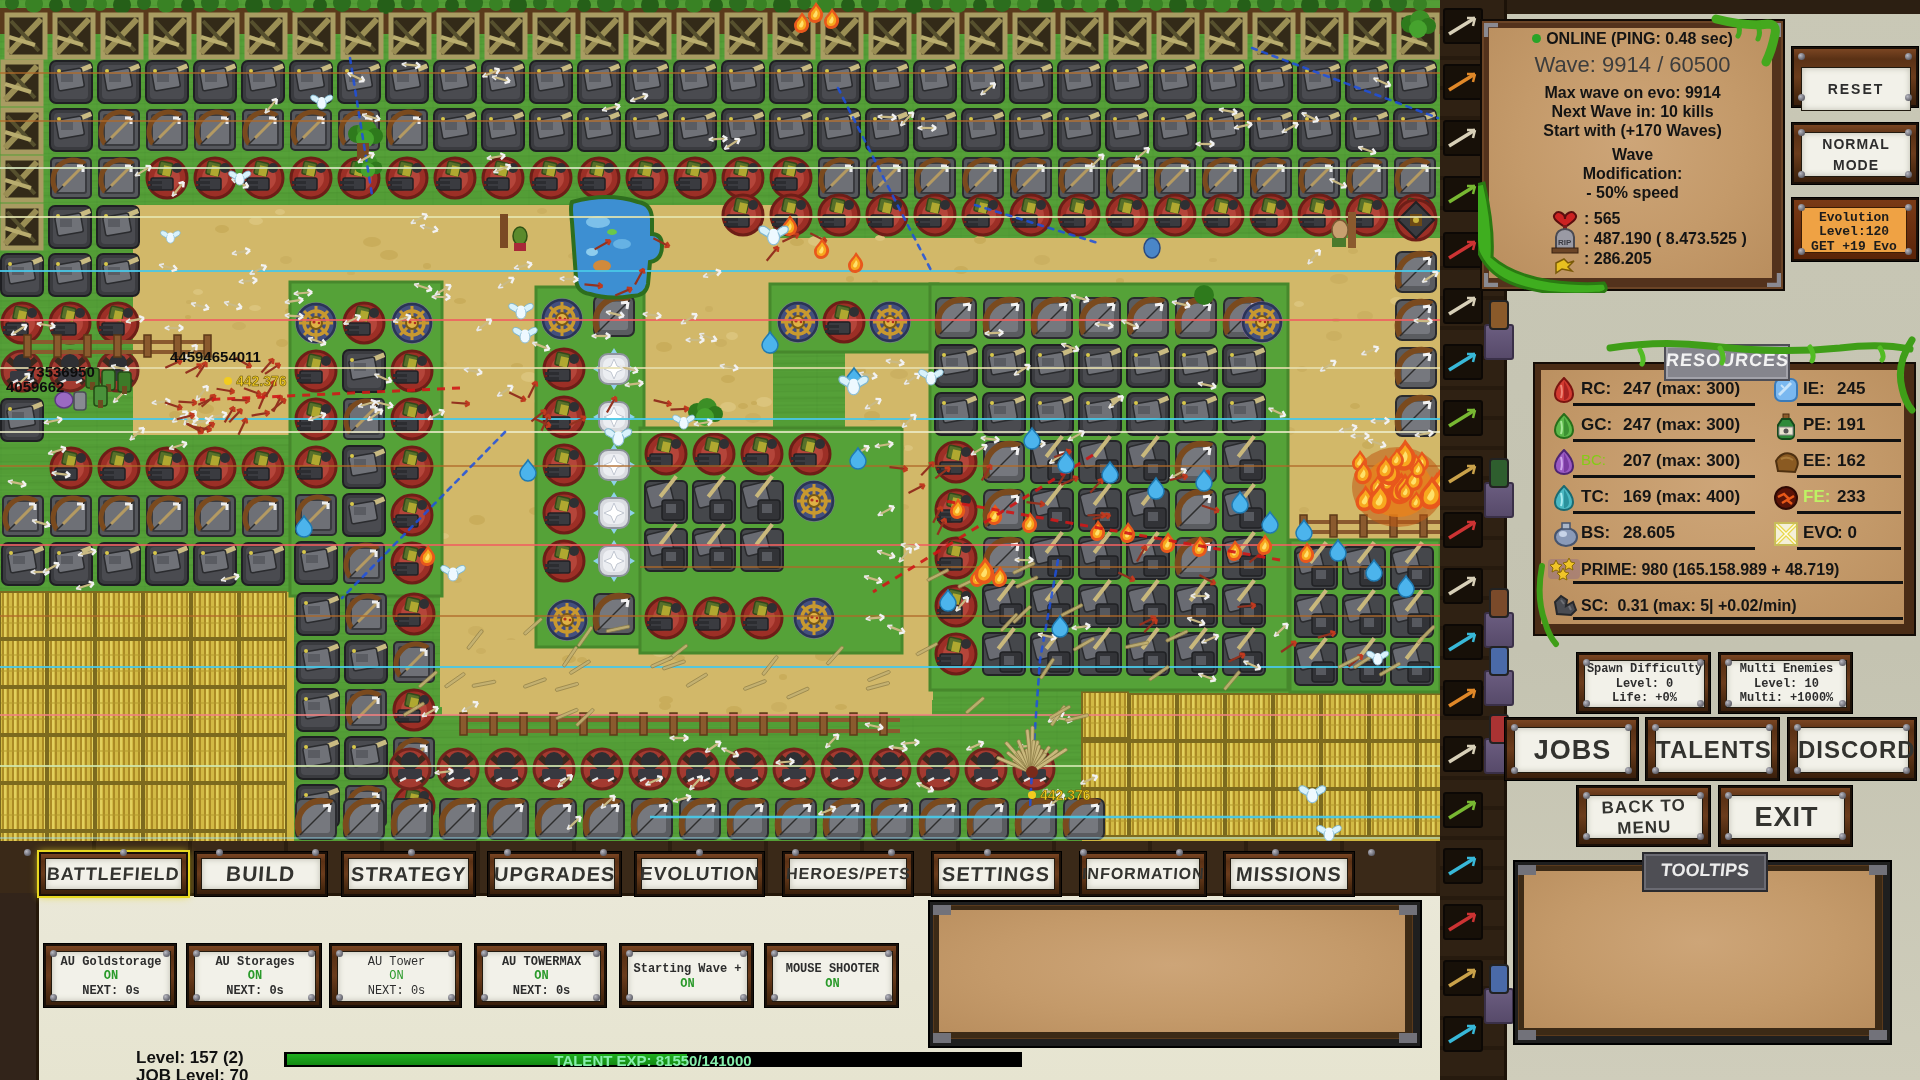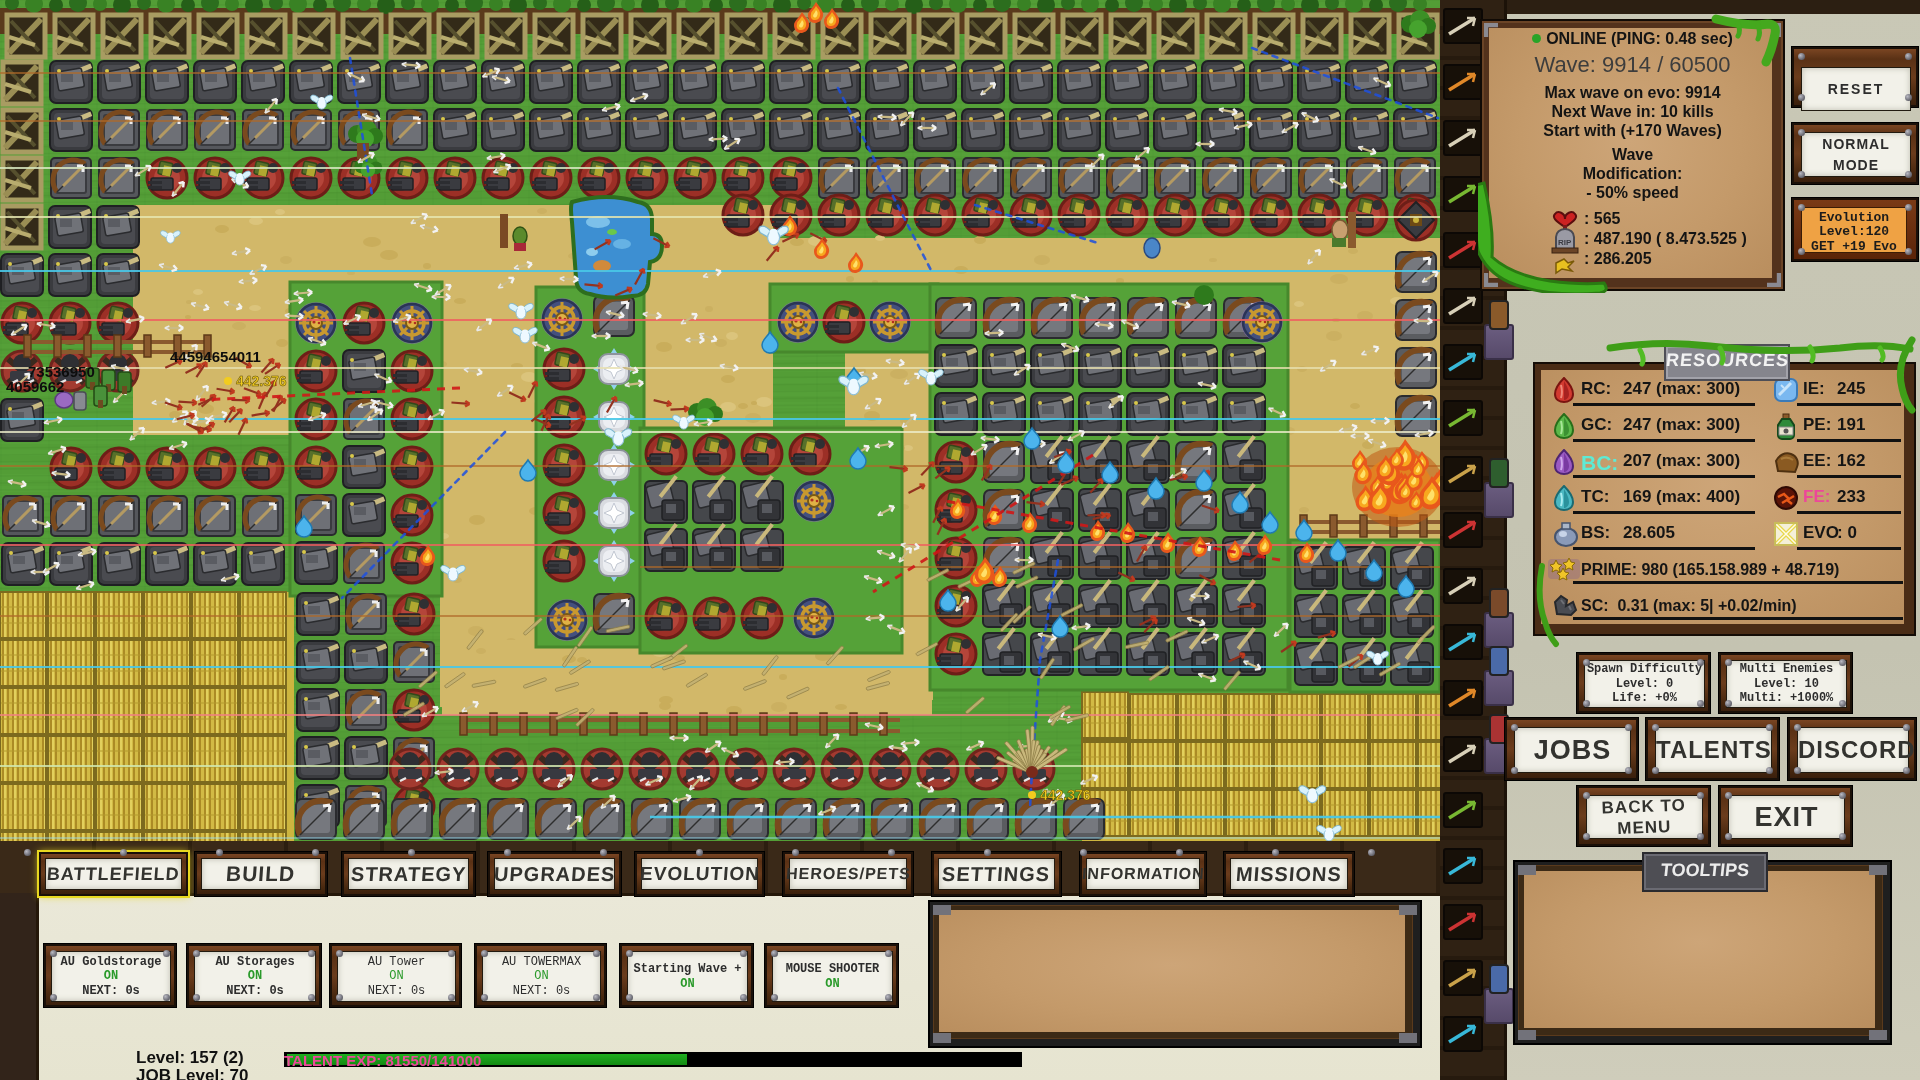--- a/index.html
+++ b/index.html
@@ -1929,21 +1929,21 @@
         <path d="M8 8 C9 12 9 18 8 21" stroke="#a8e898" stroke-width="2" fill="none"></path>
       </svg>
 <div class="abs" style="left:46px;top:51px;font-size:17px;font-weight:700;color:#151515">GC:</div>
 <div class="abs" style="left:88px;top:51px;font-size:17px;font-weight:700;color:#151515">247 (max: 300)</div>
 <div class="abs" style="left:38px;top:75px;width:182px;height:3px;background:#111"></div>
 <svg class="abs" style="left:18px;top:85px" width="22" height="26">
         <path d="M11 1 C17 7 20 12 20 17 C20 23 15 25 11 25 C7 25 2 23 2 17 C2 12 5 7 11 1 Z" fill="#9a5ac2" stroke="#4e2472" stroke-width="2"></path>
         <path d="M11 4 C14 9 16 13 16 17 C16 21 13 23 11 23 Z" fill="#7a3aa2"></path>
         <path d="M8 8 C9 12 9 18 8 21" stroke="#d0a8ec" stroke-width="2" fill="none"></path>
       </svg>
-<div class="abs" style="left:46px;top:87px;font-size:21px;font-weight:700;color:#5eead4">BC:</div>
+<div class="abs" style="left:46px;top:87px;font-size:15px;font-weight:400;color:#84cc16">BC:</div>
 <div class="abs" style="left:88px;top:87px;font-size:17px;font-weight:700;color:#151515">207 (max: 300)</div>
 <div class="abs" style="left:38px;top:111px;width:182px;height:3px;background:#111"></div>
 <svg class="abs" style="left:18px;top:121px" width="22" height="26">
         <path d="M11 1 C17 7 20 12 20 17 C20 23 15 25 11 25 C7 25 2 23 2 17 C2 12 5 7 11 1 Z" fill="#4ab8c2" stroke="#1a6a72" stroke-width="2"></path>
         <path d="M11 4 C14 9 16 13 16 17 C16 21 13 23 11 23 Z" fill="#2a929c"></path>
         <path d="M8 8 C9 12 9 18 8 21" stroke="#a8ecf0" stroke-width="2" fill="none"></path>
       </svg>
 <div class="abs" style="left:46px;top:123px;font-size:17px;font-weight:700;color:#151515">TC:</div>
 <div class="abs" style="left:88px;top:123px;font-size:17px;font-weight:700;color:#151515">169 (max: 400)</div>
 <div class="abs" style="left:38px;top:147px;width:182px;height:3px;background:#111"></div>
@@ -1976,21 +1976,21 @@
         <path d="M5 22 L3 12 C6 6 12 3 18 5 C24 7 26 13 24 18 L22 23 Z" fill="#8a5a22" stroke="#4e3010 " stroke-width="2"></path>
         <path d="M8 10 C12 8 16 8 20 11" stroke="#a87a3a" stroke-width="2" fill="none"></path>
       </svg>
 <div class="abs" style="left:268px;top:87px;font-size:17px;font-weight:700;color:#151515">EE:</div>
 <div class="abs" style="left:302px;top:87px;font-size:17px;font-weight:700;color:#151515">162</div>
 <div class="abs" style="left:262px;top:111px;width:104px;height:3px;background:#111"></div>
 <svg class="abs" style="left:238px;top:121px" width="26" height="26">
         <circle cx="13" cy="13" r="11" fill="#5a1408" stroke="#2e0a04" stroke-width="2"></circle>
         <path d="M5 12 L11 9 L16 14 L21 11 M9 18 L14 15 L19 19" stroke="#e85818" stroke-width="2.5" fill="none"></path>
       </svg>
-<div class="abs" style="left:268px;top:123px;font-size:17px;font-weight:700;color:#ec4899">FE:</div>
+<div class="abs" style="left:268px;top:123px;font-size:17px;font-weight:700;color:#bef264">FE:</div>
 <div class="abs" style="left:302px;top:123px;font-size:17px;font-weight:700;color:#151515">233</div>
 <div class="abs" style="left:262px;top:147px;width:104px;height:3px;background:#111"></div>
 <svg class="abs" style="left:238px;top:157px" width="26" height="26">
         <rect x="2" y="2" width="22" height="22" fill="#f4f0d8" stroke="#c8bc5a" stroke-width="2"></rect>
         <path d="M4 4 L22 22 M22 4 L4 22" stroke="#e8d84a" stroke-width="4"></path>
         <path d="M4 4 L22 22 M22 4 L4 22" stroke="#fffbe8" stroke-width="1.5"></path>
       </svg>
 <div class="abs" style="left:268px;top:159px;font-size:17px;font-weight:700;color:#151515">EVO</div>
 <div class="abs" style="left:302px;top:159px;font-size:17px;font-weight:700;color:#151515">: 0</div>
 <div class="abs" style="left:262px;top:183px;width:104px;height:3px;background:#111"></div>
@@ -2214,21 +2214,21 @@
       <div class="winner mono pline" style="left:5px;top:5px;width:117px;height:49px;font-size:12px;font-weight:400">
         <div style="width:100%">AU Tower<br><span style="color:#2a9a2a">ON</span><br>NEXT: 0s</div>
       </div>
     </div>
 
 <div class="wframe" style="left:475px;top:944px;width:127px;height:59px">
       <div class="bolt" style="left:4px;top:4px"></div>
       <div class="bolt" style="left:116px;top:4px"></div>
       <div class="bolt" style="left:4px;top:48px"></div>
       <div class="bolt" style="left:116px;top:48px"></div>
-      <div class="winner mono pline" style="left:5px;top:5px;width:117px;height:49px;font-size:12px;font-weight:400">
+      <div class="winner mono pline" style="left:5px;top:5px;width:117px;height:49px;font-size:12px;font-weight:700">
         <div style="width:100%">AU TOWERMAX<br><span style="color:#2a9a2a">ON</span><br>NEXT: 0s</div>
       </div>
     </div>
 
 <div class="wframe" style="left:620px;top:944px;width:129px;height:59px">
       <div class="bolt" style="left:4px;top:4px"></div>
       <div class="bolt" style="left:118px;top:4px"></div>
       <div class="bolt" style="left:4px;top:48px"></div>
       <div class="bolt" style="left:118px;top:48px"></div>
       <div class="winner mono pline" style="left:5px;top:5px;width:119px;height:49px;font-size:12px;font-weight:700">
@@ -2253,15 +2253,15 @@
 <div class="abs" style="right:3px;top:3px;width:18px;height:10px;background:#72727a"></div>
 <div class="abs" style="left:3px;bottom:3px;width:18px;height:10px;background:#72727a"></div>
 <div class="abs" style="right:3px;bottom:3px;width:18px;height:10px;background:#72727a"></div>
 </div>
 
 <div class="abs" style="left:136px;top:1048px;font-size:17px;font-weight:700;color:#111">Level: 157 (2)</div>
 <div class="abs" style="left:136px;top:1066px;font-size:17px;font-weight:700;color:#111">JOB Level: 70</div>
 
 <div class="abs" style="left:284px;top:1052px;width:738px;height:15px;background:#000">
 <div class="abs" style="left:3px;top:2px;width:400px;height:11px;background:linear-gradient(180deg,#1fae1f,#128a12)"></div>
-<div class="abs" style="left:0;top:0px;width:100%;font-size:15px;font-weight:700;color:#ec4899">TALENT EXP: 81550/141000</div>
+<div class="abs" style="left:0;top:0px;width:100%;text-align:center;font-size:15px;font-weight:700;color:#86efac">TALENT EXP: 81550/141000</div>
 </div>
 
 </div>
 </body></html>

